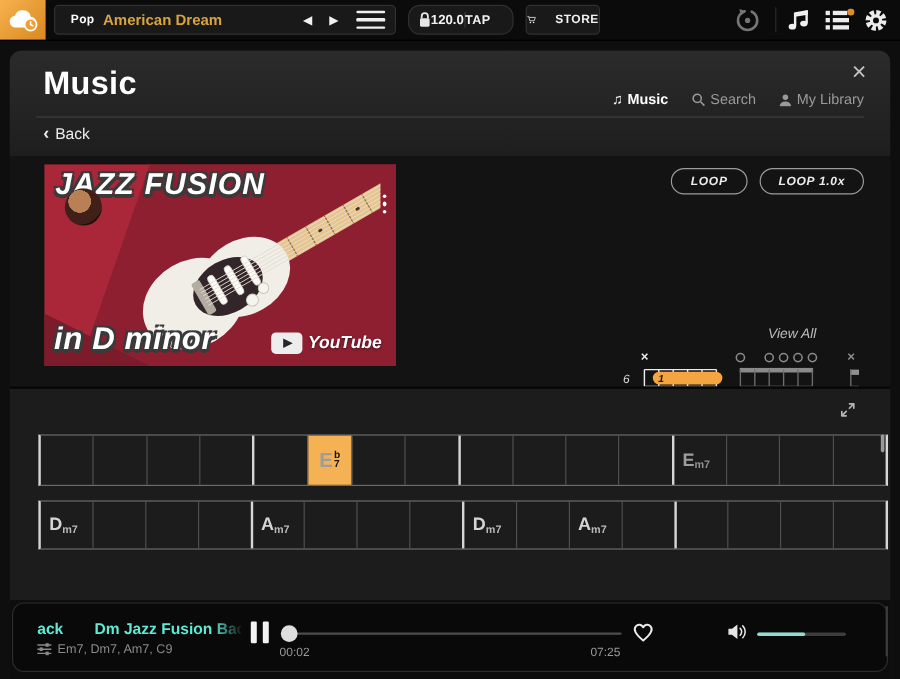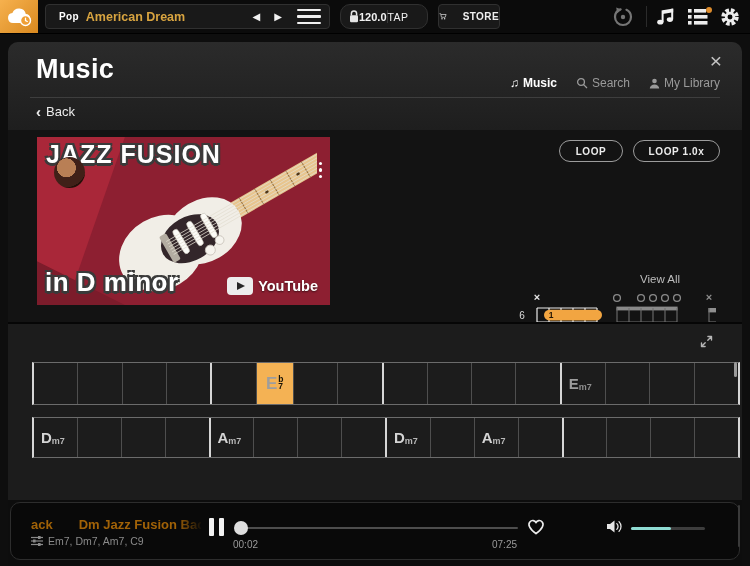--- a/index.html
+++ b/index.html
@@ -13,39 +13,39 @@
           display:flex;align-items:center;box-sizing:border-box;}
   .song-box{left:45px;width:285px;padding:0 8px 0 13px;}
   .genre{font-size:10px;font-weight:bold;color:#fff;letter-spacing:.3px;}
   .song-title{font-size:12.5px;font-weight:bold;color:#d8a440;margin-left:7px;flex:1;}
   .nav-arrow{color:#f2f2f2;font-size:10px;padding:0 7px;cursor:default;}
   .hamburger{margin-left:8px;width:24px;display:flex;flex-direction:column;gap:4px;padding:2px 0;}
   .hamburger i{display:block;height:2.6px;background:#f0f0f0;border-radius:1px;}
   .tempo-box{left:340px;width:88px;padding:0 8px;justify-content:flex-start;border-radius:10px;}
   .tempo-val{font-size:11px;font-weight:bold;color:#f2f2f2;}
   .tempo-sep{width:1px;height:13px;background:#3a3a3a;}
-  .tap{font-size:10.5px;font-weight:normal;color:#f2f2f2;letter-spacing:.4px;}
+  .tap{font-size:10.5px;font-weight:bold;color:#f2f2f2;letter-spacing:.4px;}
   .store-box{left:438px;width:62px;justify-content:center;gap:16px;}
   .store-label{font-size:10px;font-weight:bold;color:#f0f0f0;letter-spacing:.4px;}
   .tb-icon{position:absolute;top:5px;}
   .tb-divider{position:absolute;left:646px;top:6px;width:1px;height:21px;background:#2b2b2b;}
   
   .panel{position:absolute;left:8px;top:42px;width:734px;height:524px;border-radius:10px 10px 0 0;overflow:hidden;background:#141414;}
   .p-header{position:absolute;left:0;top:0;width:100%;height:88px;background:linear-gradient(#2b2b2b,#1e1e1e);}
   .p-title{position:absolute;left:28px;top:12px;font-size:27px;font-weight:bold;color:#fff;letter-spacing:.3px;}
   .p-close{position:absolute;right:16px;top:4px;font-size:21px;color:#c4c4c4;line-height:1;padding:4px;}
   .tabs{position:absolute;right:22px;top:34px;display:flex;gap:19px;align-items:center;}
   .tab{display:flex;align-items:center;gap:4px;font-size:12px;color:#9a9a9a;}
   .tab.active{color:#fff;font-weight:bold;}
   .tab .glyph{font-size:12px;}
   .hdr-divider{position:absolute;left:22px;right:22px;top:55px;height:1px;background:#3e3e3e;}
   .back{position:absolute;left:28px;top:62px;font-size:13px;color:#ececec;display:flex;gap:5px;align-items:center;}
   .back .chev{font-weight:bold;font-size:15px;line-height:12px;}
   
-  .media{position:absolute;left:0;top:88px;width:100%;height:192px;background:#131313;}
+  .media{position:absolute;left:0;top:88px;width:100%;height:192px;background:#131313;font-style:italic;}
   .thumb{position:absolute;left:29px;top:7px;width:293px;height:168px;background:#a92739;overflow:hidden;}
   .thumb .photo{position:absolute;inset:0;background:#8d1f31;clip-path:polygon(30% 0,100% 0,100% 100%,10% 100%);}
   .thumb .shade{position:absolute;inset:0;background:#7c1c2b;clip-path:polygon(0 74%,30% 100%,0 100%);}
   .art-text{position:absolute;color:#fff;font-weight:800;letter-spacing:1px;
             text-shadow:2px 2px 0 #3a3a3a,-2px 2px 0 #3a3a3a,2px -2px 0 #3a3a3a,-2px -2px 0 #3a3a3a,0 3px 0 #3a3a3a;}
   .art1{left:9px;top:3px;font-size:25px;}
   .art2{left:9px;top:37px;font-size:29px;}
   .art3{left:8px;bottom:7px;font-size:26px;letter-spacing:.5px;}
   .avatar{position:absolute;left:17px;top:20px;width:31px;height:31px;border-radius:50%;
           background:radial-gradient(circle at 40% 35%,#b97f55 0 34%,#402018 35% 70%,#241009 71%);z-index:3;}
@@ -79,21 +79,21 @@
   .tl-row.r0 .tl-cell .sub{color:#8f8f8f;}
   .tl-cell.active{background:#f4b254;justify-content:center;padding-left:0;}
   .tl-cell.active .root{color:#151105;font-size:17px;}
   .tl-cell.active .supsub{display:flex;flex-direction:column;line-height:6.5px;margin-left:1px;margin-top:-2px;}
   .tl-cell.active .supsub span{font-size:8.5px;font-weight:bold;color:#151105;}
   .scroll-nub1{position:absolute;right:-3px;top:38px;width:3px;height:15px;background:#9a9a9a;border-radius:2px;}
   
   .bottom-strip{position:absolute;left:0;top:458px;width:100%;height:66px;background:#0d0d0d;}
   .player{position:absolute;left:2px;top:460px;width:730px;height:58px;background:#090909;border:1px solid #2d2d2d;border-radius:10px;box-sizing:border-box;}
   .pl-title-clip{position:absolute;left:20px;top:12px;width:170px;height:18px;overflow:hidden;white-space:nowrap;}
-  .pl-title-clip .frag{font-size:13px;font-weight:bold;color:#a16207;}
+  .pl-title-clip .frag{font-size:13px;font-weight:bold;color:#5eead4;}
   .pl-title-clip .gap{display:inline-block;width:26px;}
   .pl-fade{position:absolute;left:166px;top:12px;width:26px;height:18px;background:linear-gradient(90deg,rgba(9,9,9,0),#090909);}
   .pl-chords{position:absolute;left:20px;top:32px;display:flex;align-items:center;gap:5px;color:#8a8a8a;font-size:10.5px;}
   .pause{position:absolute;left:198px;top:15px;display:flex;gap:5px;}
   .pause i{width:5px;height:18px;background:#f2f2f2;border-radius:1px;}
   .track{position:absolute;left:230px;top:24px;width:277px;height:2px;background:#4d4d4d;border-radius:1px;}
   .thumb-dot{position:absolute;left:223px;top:18px;width:14px;height:14px;border-radius:50%;background:#dedede;}
   .t-cur{position:absolute;left:222px;top:36px;font-size:10px;color:#9a9a9a;}
   .t-tot{position:absolute;left:481px;top:36px;font-size:10px;color:#9a9a9a;}
   .heart{position:absolute;left:514px;top:13px;}

